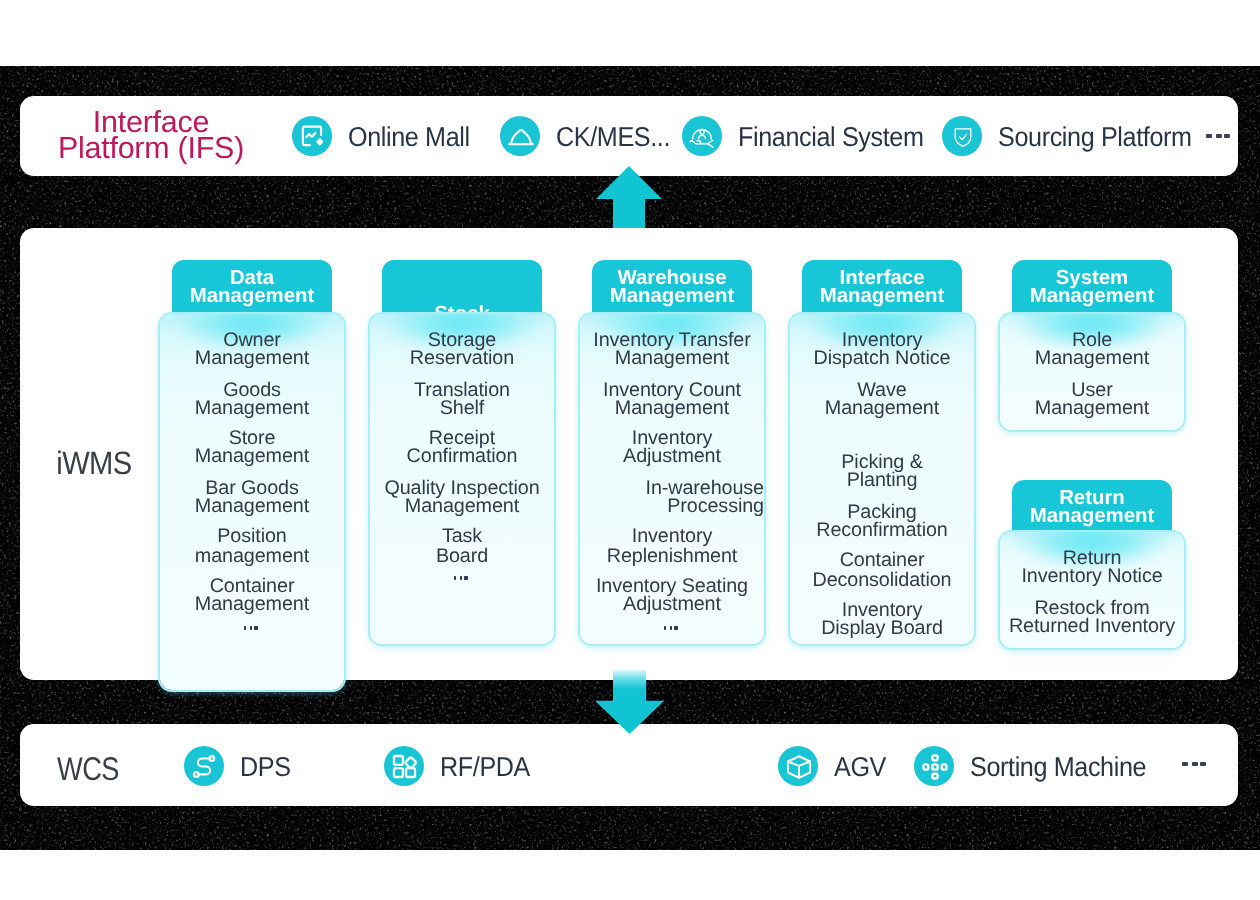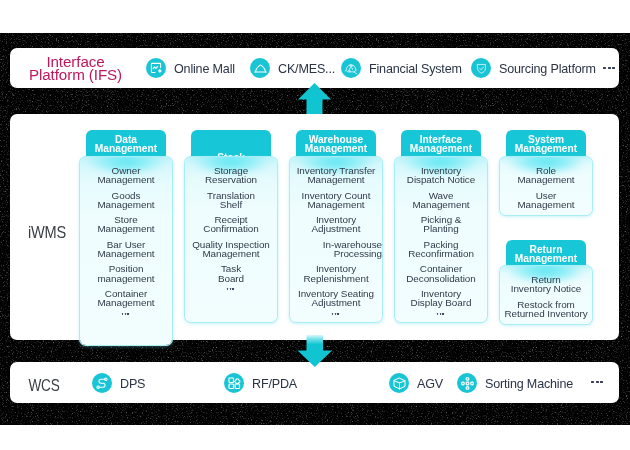--- a/index.html
+++ b/index.html
@@ -160,21 +160,21 @@
       </div>
       <div class="col-body" style="left: 80px; top: 157px; width: 92px; height: 188px;">
         <div style="position: absolute; left: 6px; top: -10px; width: 80px; height: 26px; border-radius: 50%; background: radial-gradient(at 50% 55%, rgb(95, 230, 242) 0%, rgb(142, 238, 247) 35%, rgba(190, 246, 251, 0) 72%); filter: blur(3.2px);"></div>
         <div style="position: absolute; left: 0px; right: 0px; top: 9px; text-align: center; color: rgb(48, 58, 73);">
           <div class="itm" style="margin-top: 0px;">Owner
 Management</div>
           <div class="itm" style="margin-top: 6px;">Goods
 Management</div>
           <div class="itm" style="margin-top: 6px;">Store
 Management</div>
-          <div class="itm" style="margin-top: 6px;">Bar User
+          <div class="itm" style="margin-top: 6px;">Bar Goods
 Management</div>
           <div class="itm" style="margin-top: 6px;">Position
 management</div>
           <div class="itm" style="margin-top: 6px;">Container
 Management</div>
           <div class="itm itm-dots" style="margin-top: 5px;"><i></i><i></i><i></i></div>
         </div>
       </div>
       <div class="col-head" style="left: 191px; top: 130px; width: 80px; height: 25.5px; padding-top: 19px;">
         <div>Stock</div>
@@ -222,21 +222,21 @@
         <div>Interface</div>
         <div>Management</div>
       </div>
       <div class="col-body" style="left: 395px; top: 157px; width: 92px; height: 165px;">
         <div style="position: absolute; left: 6px; top: -10px; width: 80px; height: 26px; border-radius: 50%; background: radial-gradient(at 50% 55%, rgb(95, 230, 242) 0%, rgb(142, 238, 247) 35%, rgba(190, 246, 251, 0) 72%); filter: blur(3.2px);"></div>
         <div style="position: absolute; left: 0px; right: 0px; top: 9px; text-align: center; color: rgb(48, 58, 73);">
           <div class="itm" style="margin-top: 0px;">Inventory
 Dispatch Notice</div>
           <div class="itm" style="margin-top: 6px;">Wave
 Management</div>
-          <div class="itm" style="margin-top: 6px;">Picking &amp;
+          <div class="itm" style="margin-top: 18px;">Picking &amp;
 Planting</div>
           <div class="itm" style="margin-top: 6px;">Packing
 Reconfirmation</div>
           <div class="itm" style="margin-top: 6px;">Container
 Deconsolidation</div>
           <div class="itm" style="margin-top: 6px;">Inventory
 Display Board</div>
           <div class="itm itm-dots" style="margin-top: 5px;"><i></i><i></i><i></i></div>
         </div>
       </div>
@@ -275,21 +275,21 @@
           <svg viewBox="0 0 24 24" width="14" height="14">
             <g fill="none" stroke="#fff" stroke-width="1.8" stroke-linecap="round" stroke-linejoin="round">
               <path d="M17.6 5.6 H10.2 a3.4 3.4 0 0 0 0 6.8 h3.6 a3.4 3.4 0 0 1 0 6.8 H6.4"></path>
               <circle cx="18.6" cy="5.6" r="2.1"></circle>
               <circle cx="5.4" cy="19.2" r="2.1"></circle>
             </g>
           </svg>
         </div>
         <div class="ifs-lbl">DPS</div>
       </div>
-      <div class="ifs-item" style="left: 224px; top: 373px;">
+      <div class="ifs-item" style="left: 192px; top: 373px;">
         <div class="ifs-ico">
           <svg viewBox="0 0 24 24" width="14.5" height="14.5">
             <g fill="none" stroke="#fff" stroke-width="1.9" stroke-linejoin="round">
               <rect x="3.3" y="3.3" width="7.4" height="7.4" rx="1.3"></rect>
               <rect x="3.3" y="13.3" width="7.4" height="7.4" rx="1.3"></rect>
               <rect x="13.3" y="13.3" width="7.4" height="7.4" rx="1.3"></rect>
               <path d="M16.3 12.8l-3.1-3.1a1.2 1.2 0 0 1 0-1.7l3.1-3.1a1.2 1.2 0 0 1 1.7 0l3.1 3.1a1.2 1.2 0 0 1 0 1.7l-3.1 3.1a1.2 1.2 0 0 1-1.7 0z"></path>
             </g>
           </svg>
         </div>

